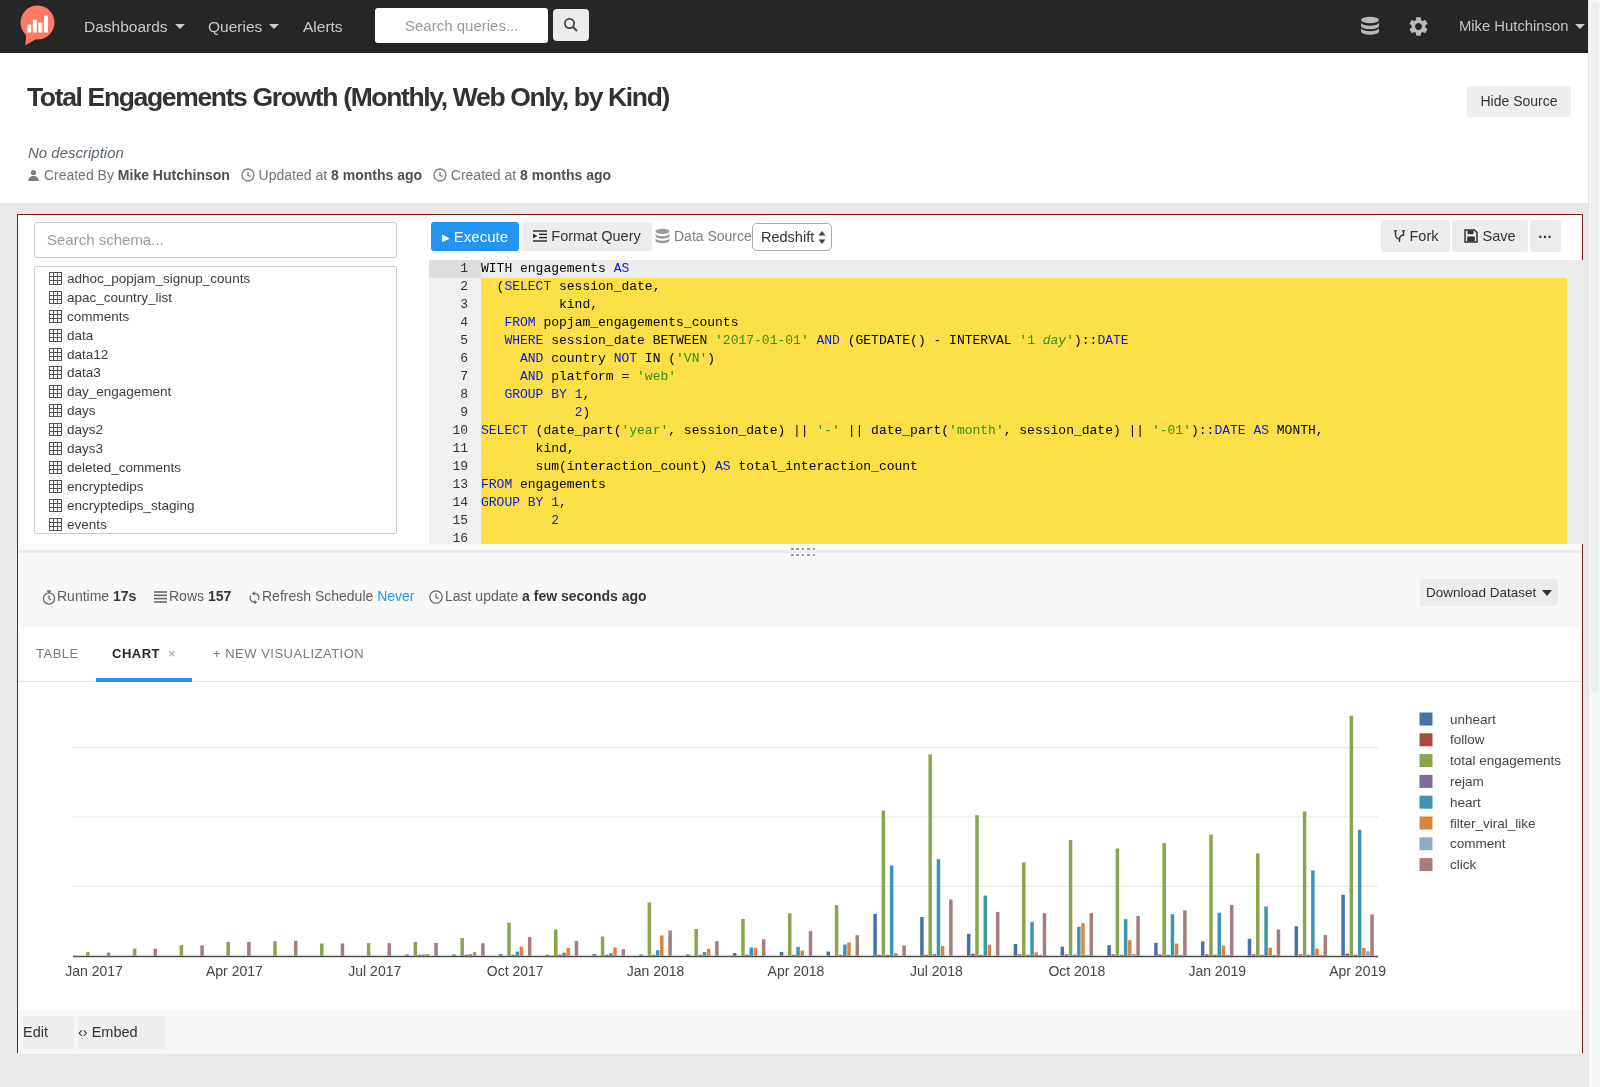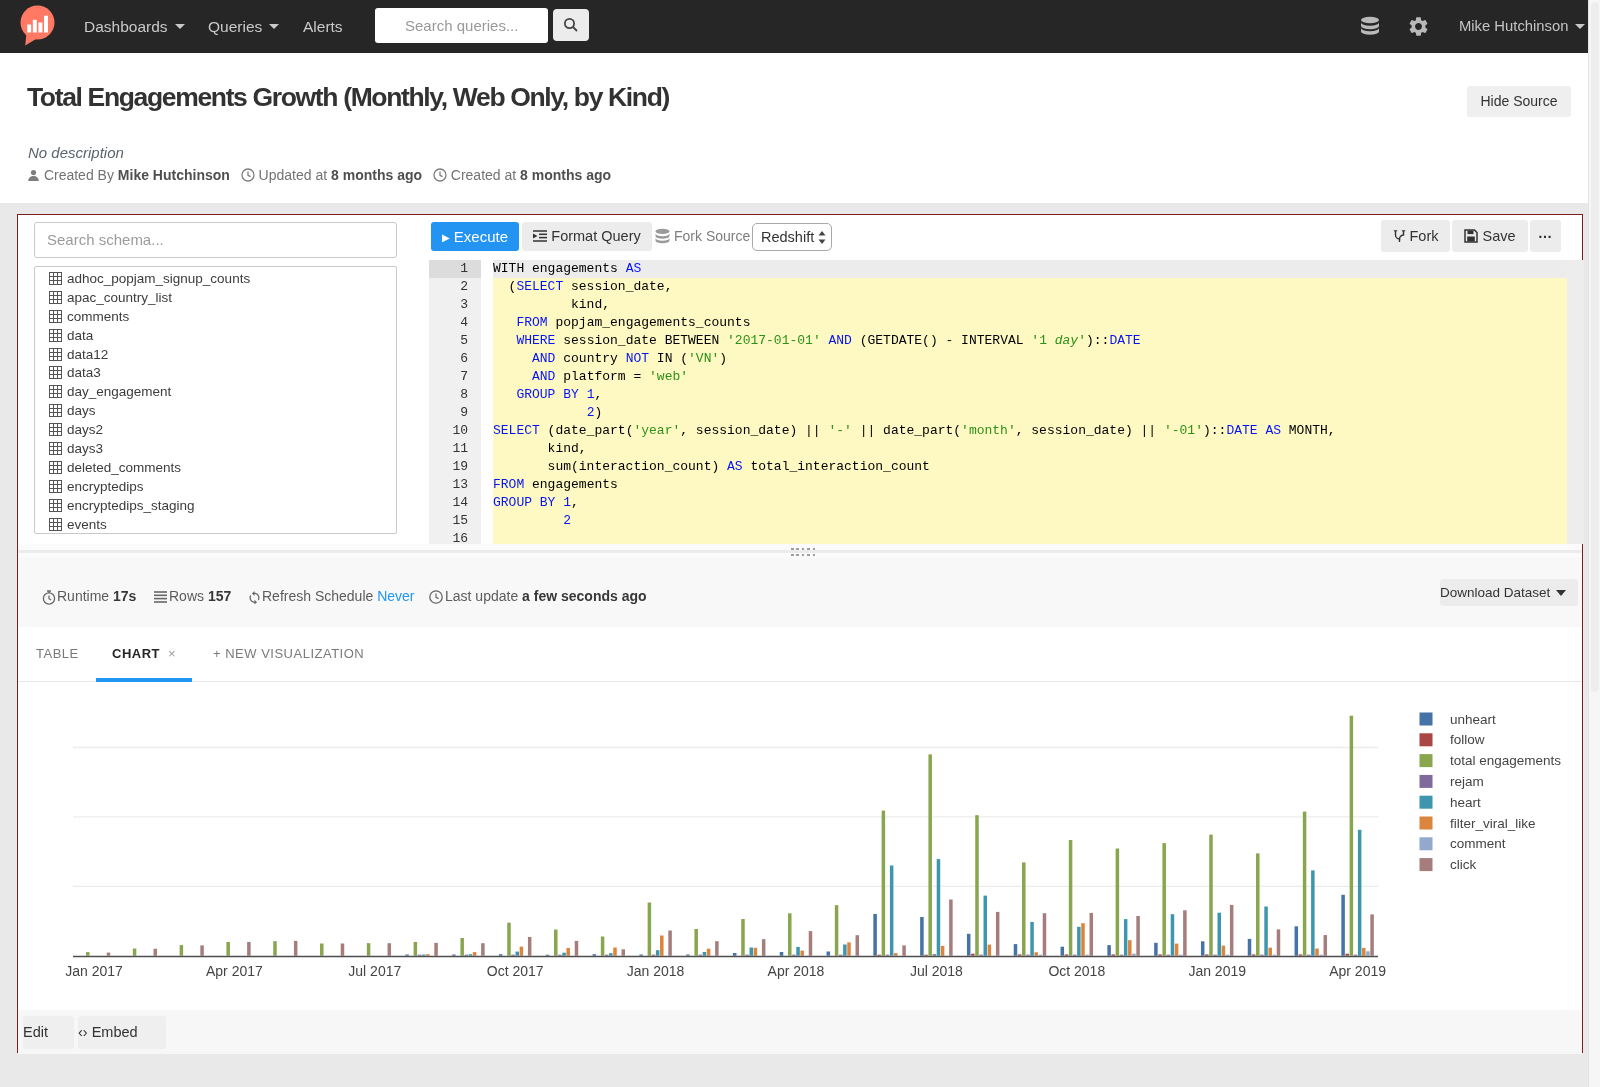--- a/index.html
+++ b/index.html
@@ -38,37 +38,37 @@
 #dssel { position:absolute; left:734px; top:8px; width:80px; height:28px; border:1px solid #a9a9a9; border-radius:5px; font-size:14.5px; color:#333; line-height:26px; padding-left:8px; background:#fff; }
 #forkbtn { left:1363px; top:5px; width:69px; height:32px; line-height:32px; }
 #savebtn { left:1434px; top:5px; width:76px; height:32px; line-height:32px; }
 #dotsbtn { left:1512px; top:5px; width:31px; height:32px; line-height:28px; font-weight:700; letter-spacing:1px; }
 
 
 #editor { position:absolute; left:411px; top:45px; width:1155px; height:284px; overflow:hidden; font-family:"Liberation Mono", monospace; font-size:13px; }
 #gutter { position:absolute; left:0; top:0; width:52px; height:300px; background:#f0f0f0; }
 .gl { height:18px; line-height:18px; text-align:right; padding-right:13px; color:#333; }
 .gl.active { background:#dcdcdc; }
-#code { position:absolute; left:64px; top:0; width:1086px; height:300px; background:#fef9c3; }
+#code { position:absolute; left:52px; top:0; width:1086px; height:300px; background:#fde047; }
 .cl { height:18px; line-height:18px; white-space:pre; color:#000; }
 .cl.active { background:#ececec; }
 .k { color:#0514f5; }
 .s { color:#2e9117; }
 .i { font-style:italic; }
 .n { color:#0514f5; }
 #edscroll { position:absolute; left:1138px; top:0; width:17px; height:284px; background:#ededed; }
 
 #resize { position:absolute; left:0px; top:329px; width:1564px; height:13px; background:#fbfbfb; }
 #resize .mid { position:absolute; left:0; top:6px; width:1564px; height:3px; background:#ececec; }
 .grip { position:absolute; left:773px; width:26px; height:2px; background:repeating-linear-gradient(90deg,#9e9e9e 0 2.5px,rgba(0,0,0,0) 2.5px 5.5px); }
 
 
 #metarow { position:absolute; left:0; top:342px; width:1564px; height:70px; background:#f8f8f8; font-size:14px; color:#5c5c5c; }
 #metarow b { color:#373737; }
-#dlbtn { position:absolute; left:1402px; top:22px; width:138px; height:27px; background:#ececec; border-radius:3px; font-size:13.5px; color:#333; text-align:left; line-height:27px;margin-left:20px; }
+#dlbtn { position:absolute; left:1402px; top:22px; width:138px; height:27px; background:#ececec; border-radius:3px; font-size:13.5px; color:#333; text-align:center; line-height:27px; }
 
 
 #tabs { position:absolute; left:0; top:412px; width:1564px; height:55px; background:#fff; border-bottom:1px solid #e7e7e7; font-size:13px; letter-spacing:0.5px; }
 .tab { position:absolute; top:0; height:54px; line-height:54px; color:#7a7a7a; }
 #tabchart { color:#262626; font-weight:700; }
 #tabul { position:absolute; left:78px; top:51px; width:96px; height:4px; background:#2196f3; }
 
 
 #chart { position:absolute; left:0; top:467px; width:1564px; height:328px; }
 
@@ -250,21 +250,21 @@
           <line x1="6" y1="7.6" x2="14" y2="7.6"></line>
           <line x1="0" y1="11" x2="14" y2="11"></line>
         </g>
         <path d="M0 3.5 L4.5 6 L0 8.5 Z" fill="#333"></path>
       </svg>Format Query</div>
   <svg class="abs" style="left:636px;top:13px" width="17" height="17" viewBox="0 0 22 22">
       <ellipse cx="11" cy="4.5" rx="9" ry="3.4" fill="#9a9a9a"></ellipse>
       <path d="M2 7.2 a9 3.4 0 0 0 18 0 v3.4 a9 3.4 0 0 1 -18 0 Z" fill="#9a9a9a"></path>
       <path d="M2 13 a9 3.4 0 0 0 18 0 v3.4 a9 3.4 0 0 1 -18 0 Z" fill="#9a9a9a"></path>
     </svg>
-    <div id="dslabel">Fork Source</div>
+    <div id="dslabel">Data Source</div>
   <div id="dssel">Redshift<svg style="position:absolute;right:5px;top:7px" width="8" height="13" viewBox="0 0 8 13">
         <path d="M4 0 L7.5 4.6 L0.5 4.6 Z" fill="#444"></path>
         <path d="M4 13 L7.5 8.4 L0.5 8.4 Z" fill="#444"></path>
       </svg></div>
   <div class="btn" id="forkbtn"><svg width="13" height="13" viewBox="0 0 13 13" style="vertical-align:-2px;margin-right:4px">
         <g stroke="#333" stroke-width="1.4" fill="none">
           <path d="M2.5 2 V5 a4 4 0 0 0 4 4 h0 a4 4 0 0 1 4-4 V2"></path>
           <line x1="6.5" y1="9" x2="6.5" y2="12"></line>
         </g>
         <path d="M0.5 2.5 L4.5 2.5 L2.5 0 Z" fill="#333" transform="rotate(180 2.5 1.4)"></path>

